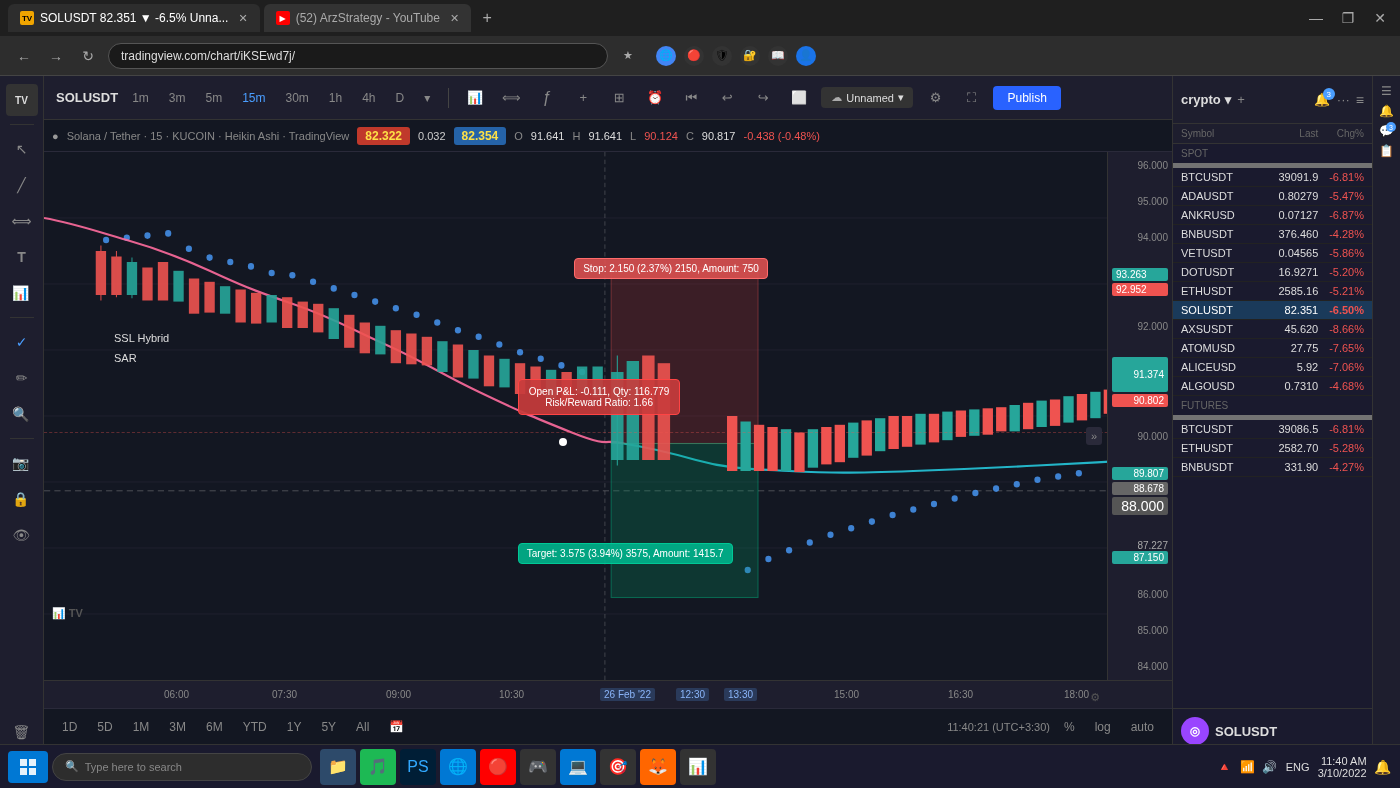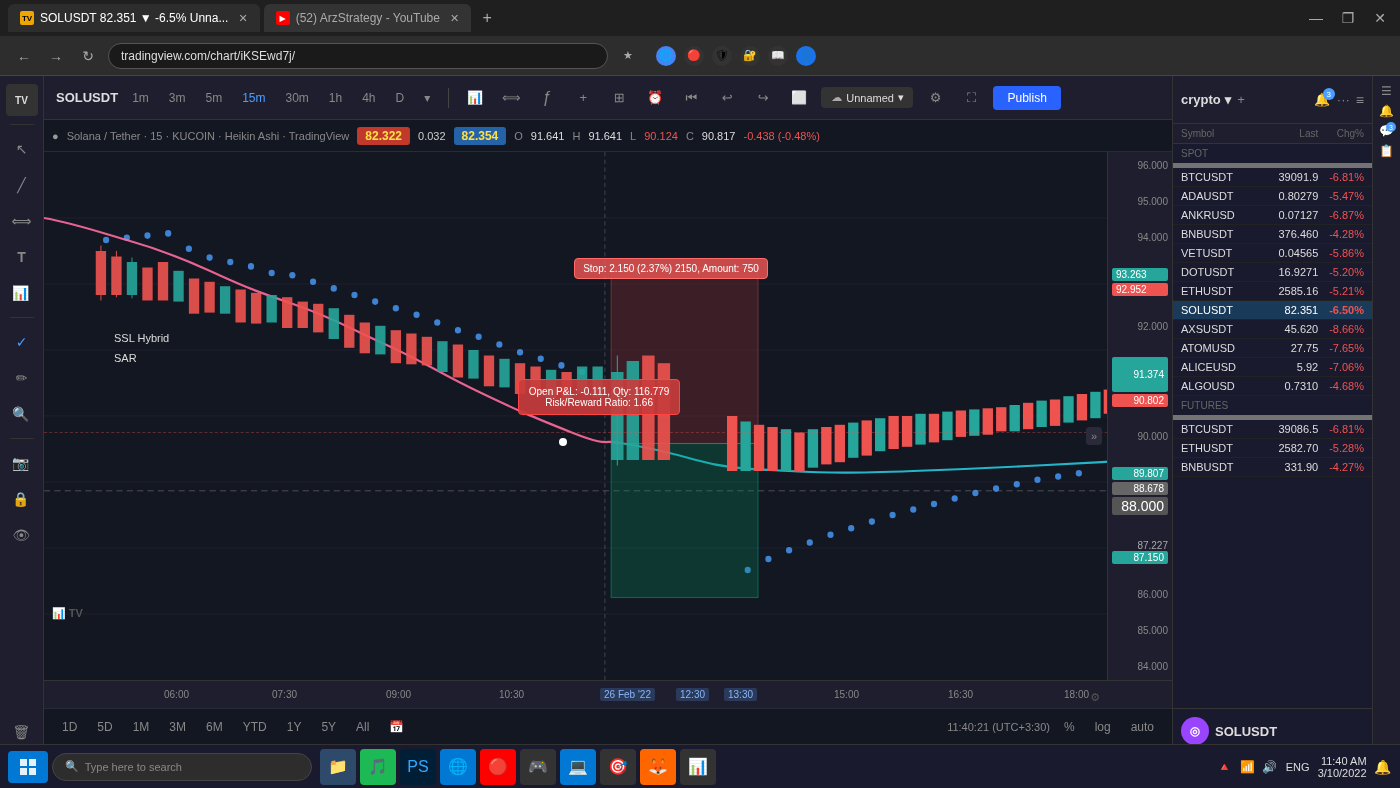--- a/index.html
+++ b/index.html
@@ -405,20 +405,21 @@
       <div style="position:absolute; left:46%; top:55%; width:8px; height:8px; background:#fff; border-radius:50%; transform:translate(-50%,-50%); pointer-events:none;"></div>
 
       
       <div class="trade-box stop-box" style="top:20%; left:47%;">
         <span>Stop: 2.150 (2.37%) 2150, Amount: 750</span>
       </div>
       <div class="trade-box pnl-box" style="top:43%; left:42%; padding:6px 10px;">
         <div>Open P&amp;L: -0.111, Qty: 116.779</div>
         <div>Risk/Reward Ratio: 1.66</div>
       </div>
+      <div class="trade-box target-box" style="top:74%; left:42%;">Target: 3.575 (3.94%) 3575, Amount: 1415.7</div>
 
       
 
       
       <div class="scroll-right" style="right:70px; top:52%;">»</div>
 
       
       <div class="tv-logo" style="bottom:60px; left:8px;">📊 TV</div>
 
       

